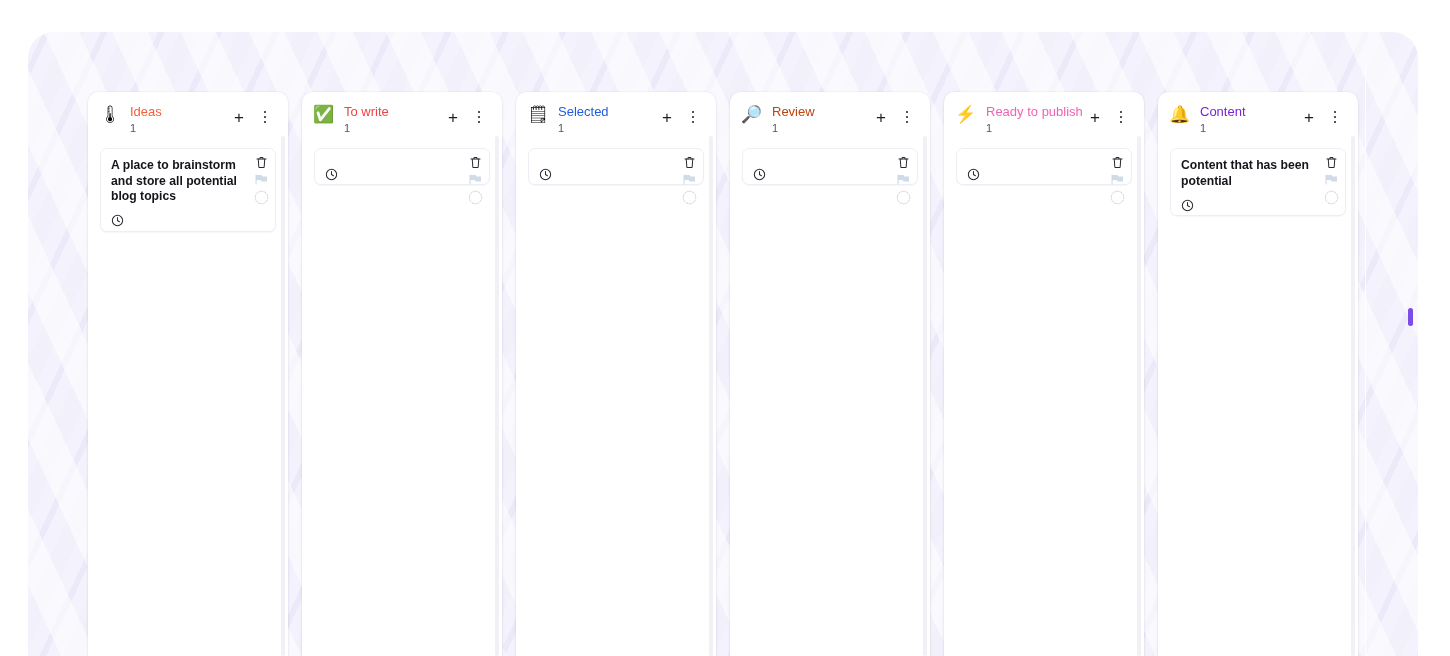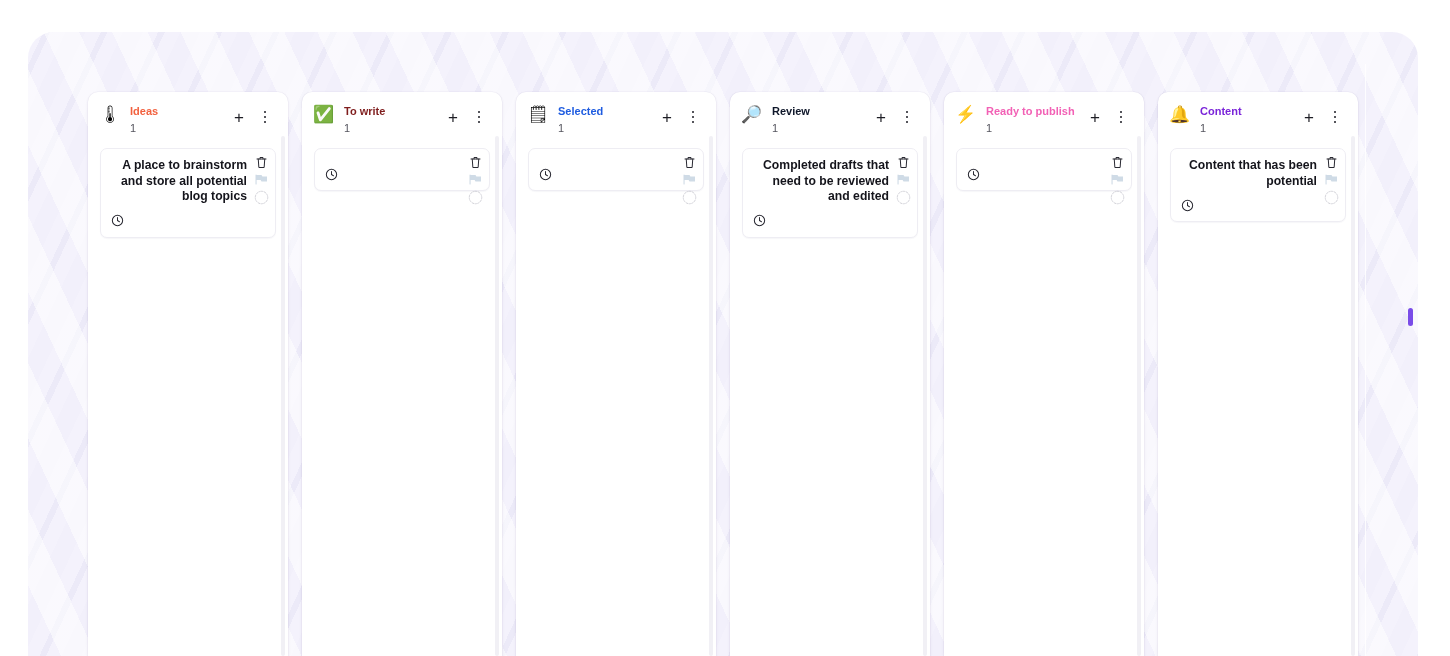--- a/index.html
+++ b/index.html
@@ -145,22 +145,22 @@
     justify-content: center;
     flex: 0 0 20px;
     margin-top: 1px;
   }
   .col-titlewrap {
     flex: 1 1 auto;
     min-width: 0;
     margin-left: 2px;
   }
   .col-title {
-    font-size: 11px;
-    font-weight: bold;
+    font-size: 13px;
+    font-weight: normal;
     line-height: 15px;
     white-space: nowrap;
   }
   .col-count {
     font-size: 11px;
     color: #55555e;
     line-height: 15px;
     margin-top: 2px;
   }
   .col-actions {
@@ -186,24 +186,23 @@
   .kebab { display: flex; flex-direction: column; gap: 2.5px; align-items: center; }
   .kebab i { width: 2.5px; height: 2.5px; border-radius: 50%; background: #1d1d24; display: block; }
 
   
   .card {
     position: relative;
     margin-top: 6px;
     background: #ffffff;
     border: 1px solid #eeedf3;
     border-radius: 7px;
-    padding: 9px 10px 7px 10px;
+    padding: 9px 10px 1px 10px;
     box-shadow: 0 1px 1px rgba(60,50,110,0.04);
     cursor: pointer;
-    text-align: right;
   }
   .card-text {
     font-size: 12.2px;
     line-height: 15.5px;
     font-weight: bold;
     color: #14141b;
     padding-right: 18px;
     word-wrap: break-word;
   }
   .card-footer {
@@ -317,21 +316,21 @@
     </div>
   </div>
 </div>
   </div>
 
   <div class="column">
     <div class="col-scroll-track"></div>
     <div class="col-head">
       <span class="col-emoji">✅</span>
       <div class="col-titlewrap">
-        <div class="col-title" style="color: #7f1d1d;">To write</div>
+        <div class="col-title" style="color: #ef4444;">To write</div>
         <div class="col-count">1</div>
       </div>
       <div class="col-actions">
         <button class="icon-btn">
           <span class="plus-glyph">+</span>
         </button>
         <button class="icon-btn">
           <span class="kebab">
                   <i></i>
                   <i></i>
@@ -429,39 +428,38 @@
     </div>
   </div>
 </div>
   </div>
 
   <div class="column">
     <div class="col-scroll-track"></div>
     <div class="col-head">
       <span class="col-emoji">🔎</span>
       <div class="col-titlewrap">
-        <div class="col-title" style="color: #0f172a;">Review</div>
+        <div class="col-title" style="color: #c2410c;">Review</div>
         <div class="col-count">1</div>
       </div>
       <div class="col-actions">
         <button class="icon-btn">
           <span class="plus-glyph">+</span>
         </button>
         <button class="icon-btn">
           <span class="kebab">
                   <i></i>
                   <i></i>
                   <i></i>
                 </span>
         </button>
       </div>
     </div>
     <div class="col-cards">
   <div class="card">
-    <div class="card-text">Completed drafts that need to be reviewed and edited</div>
     <div class="card-side">
       <span>
         <svg class="trash-icon" viewBox="0 0 22 26" fill="none" stroke="#2a2a33" stroke-width="2" stroke-linecap="round" stroke-linejoin="round">
           <path d="M2 6h18"></path>
           <path d="M8 6V3h6v3"></path>
           <path d="M4.5 6l1.2 17h10.6l1.2-17"></path>
         </svg>
       </span>
       <span>
         <svg class="flag-icon" viewBox="0 0 26 22" fill="#cfdbe6">

